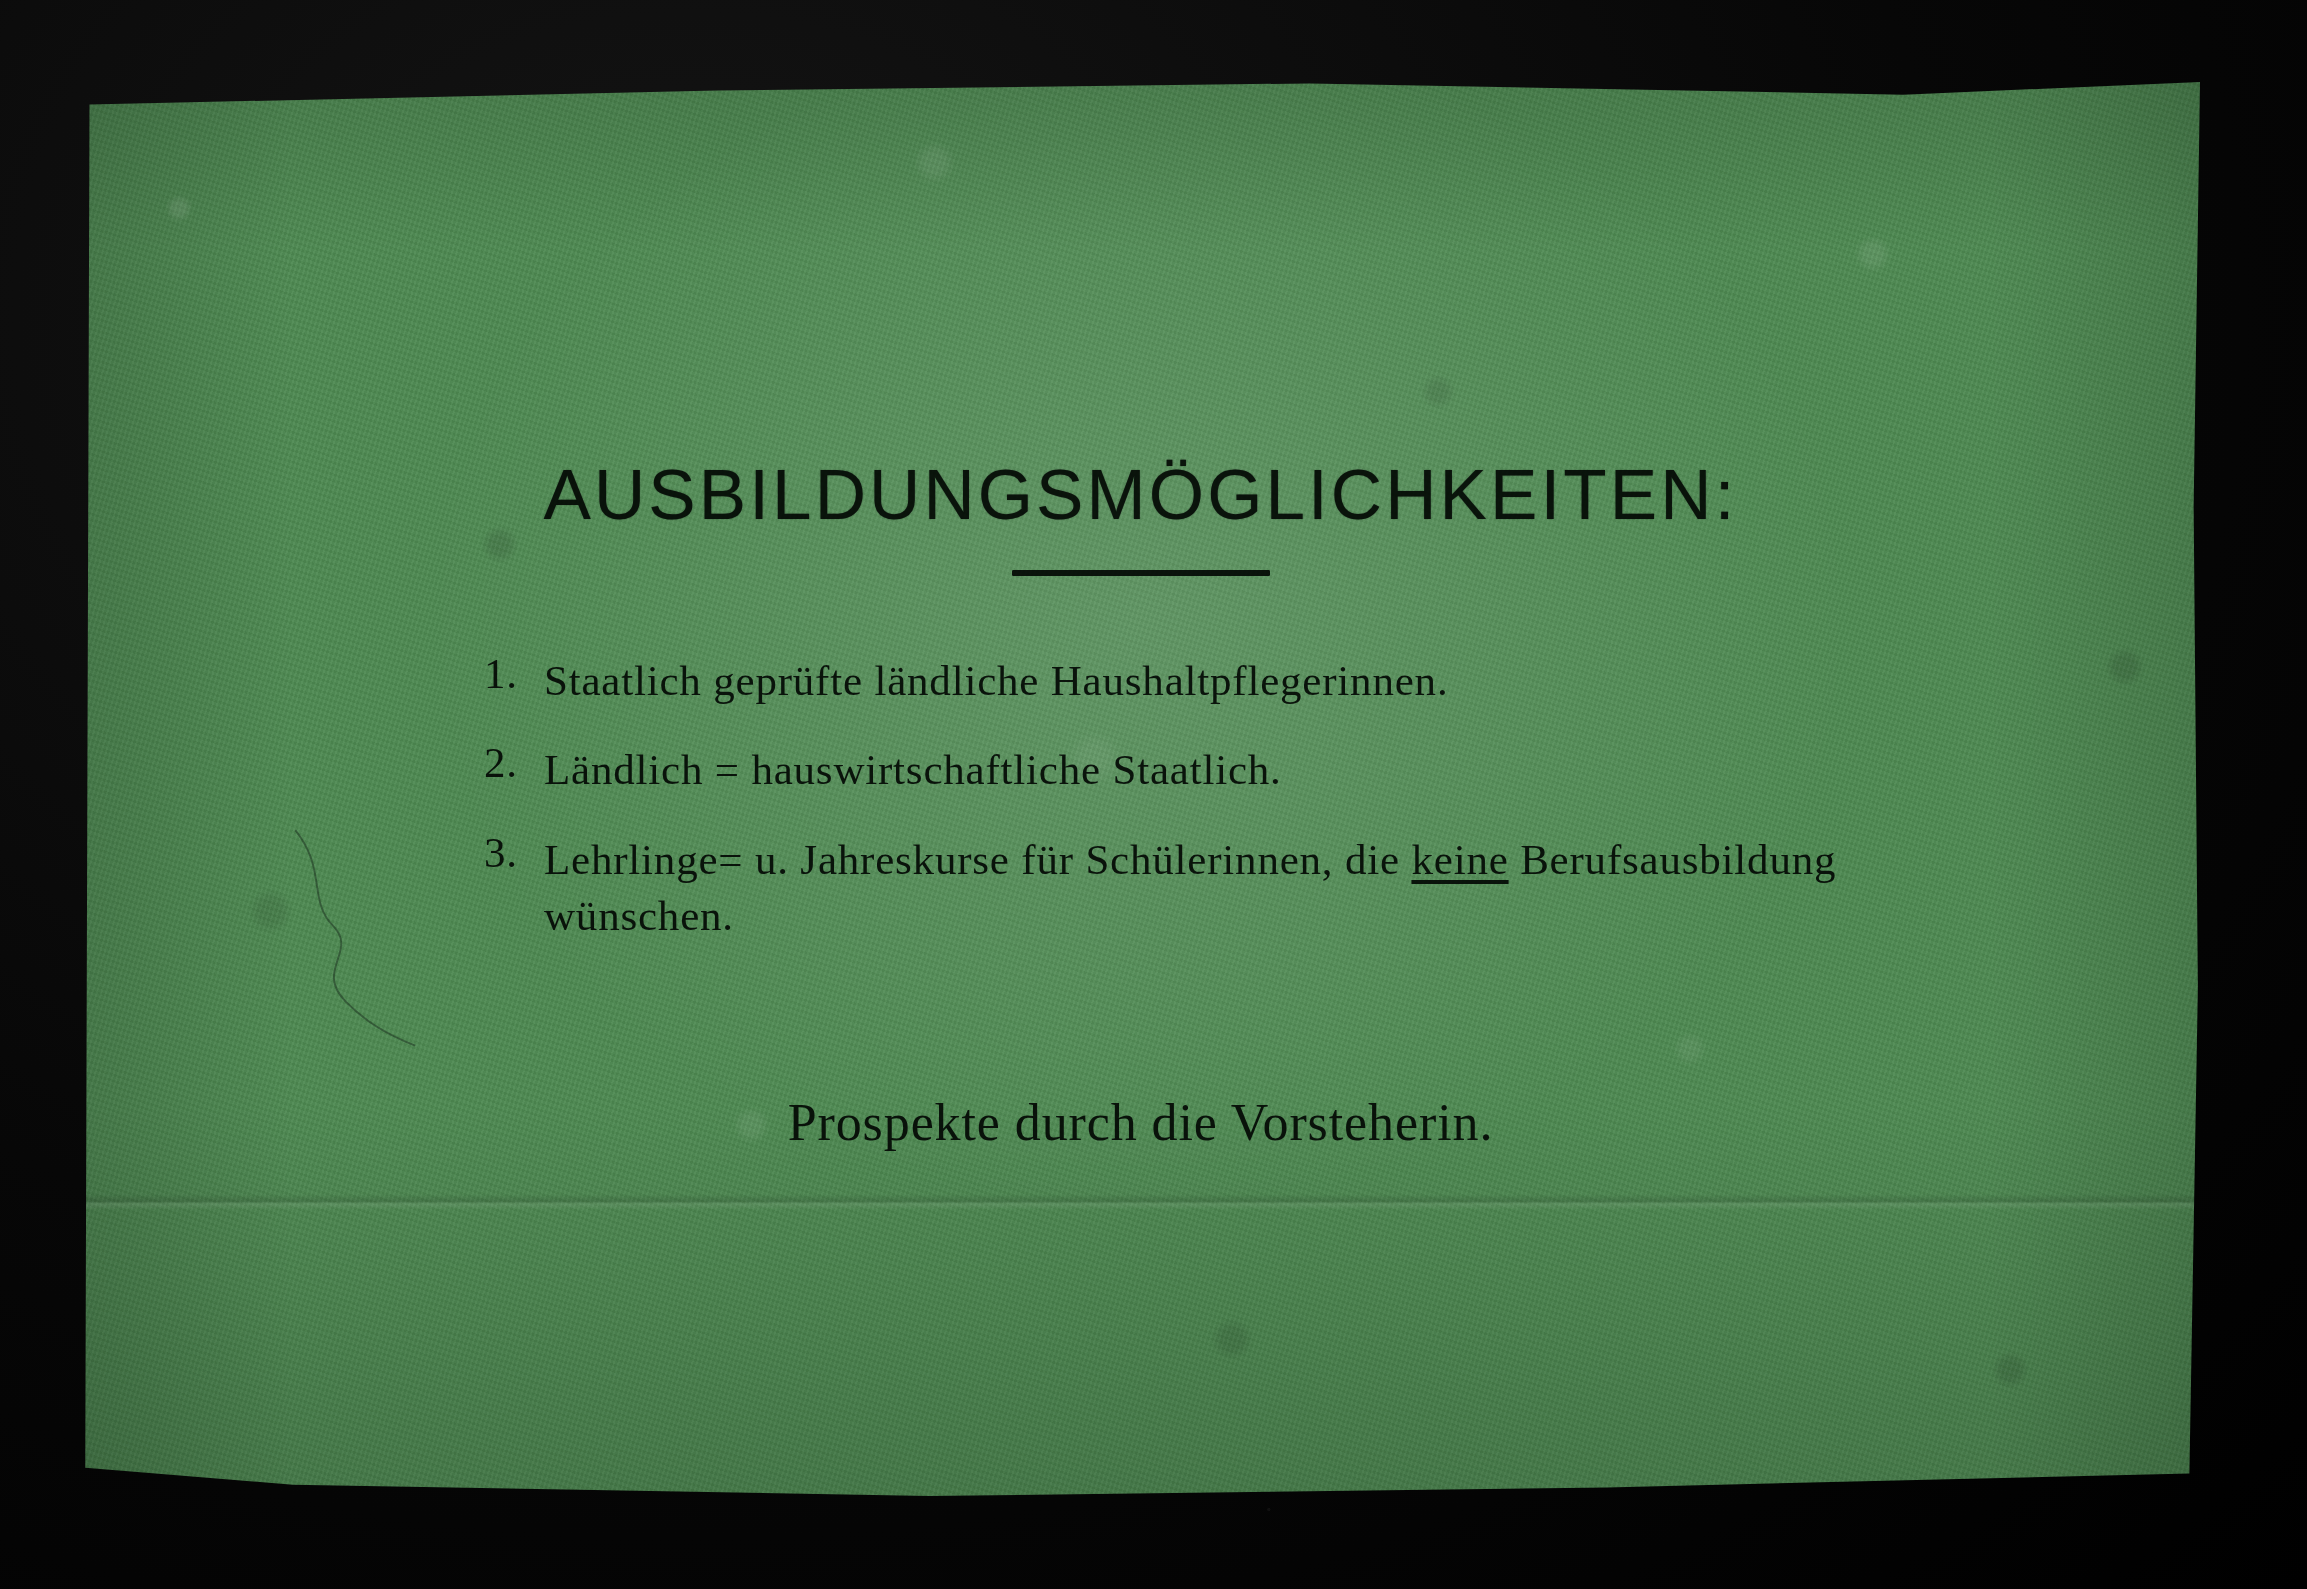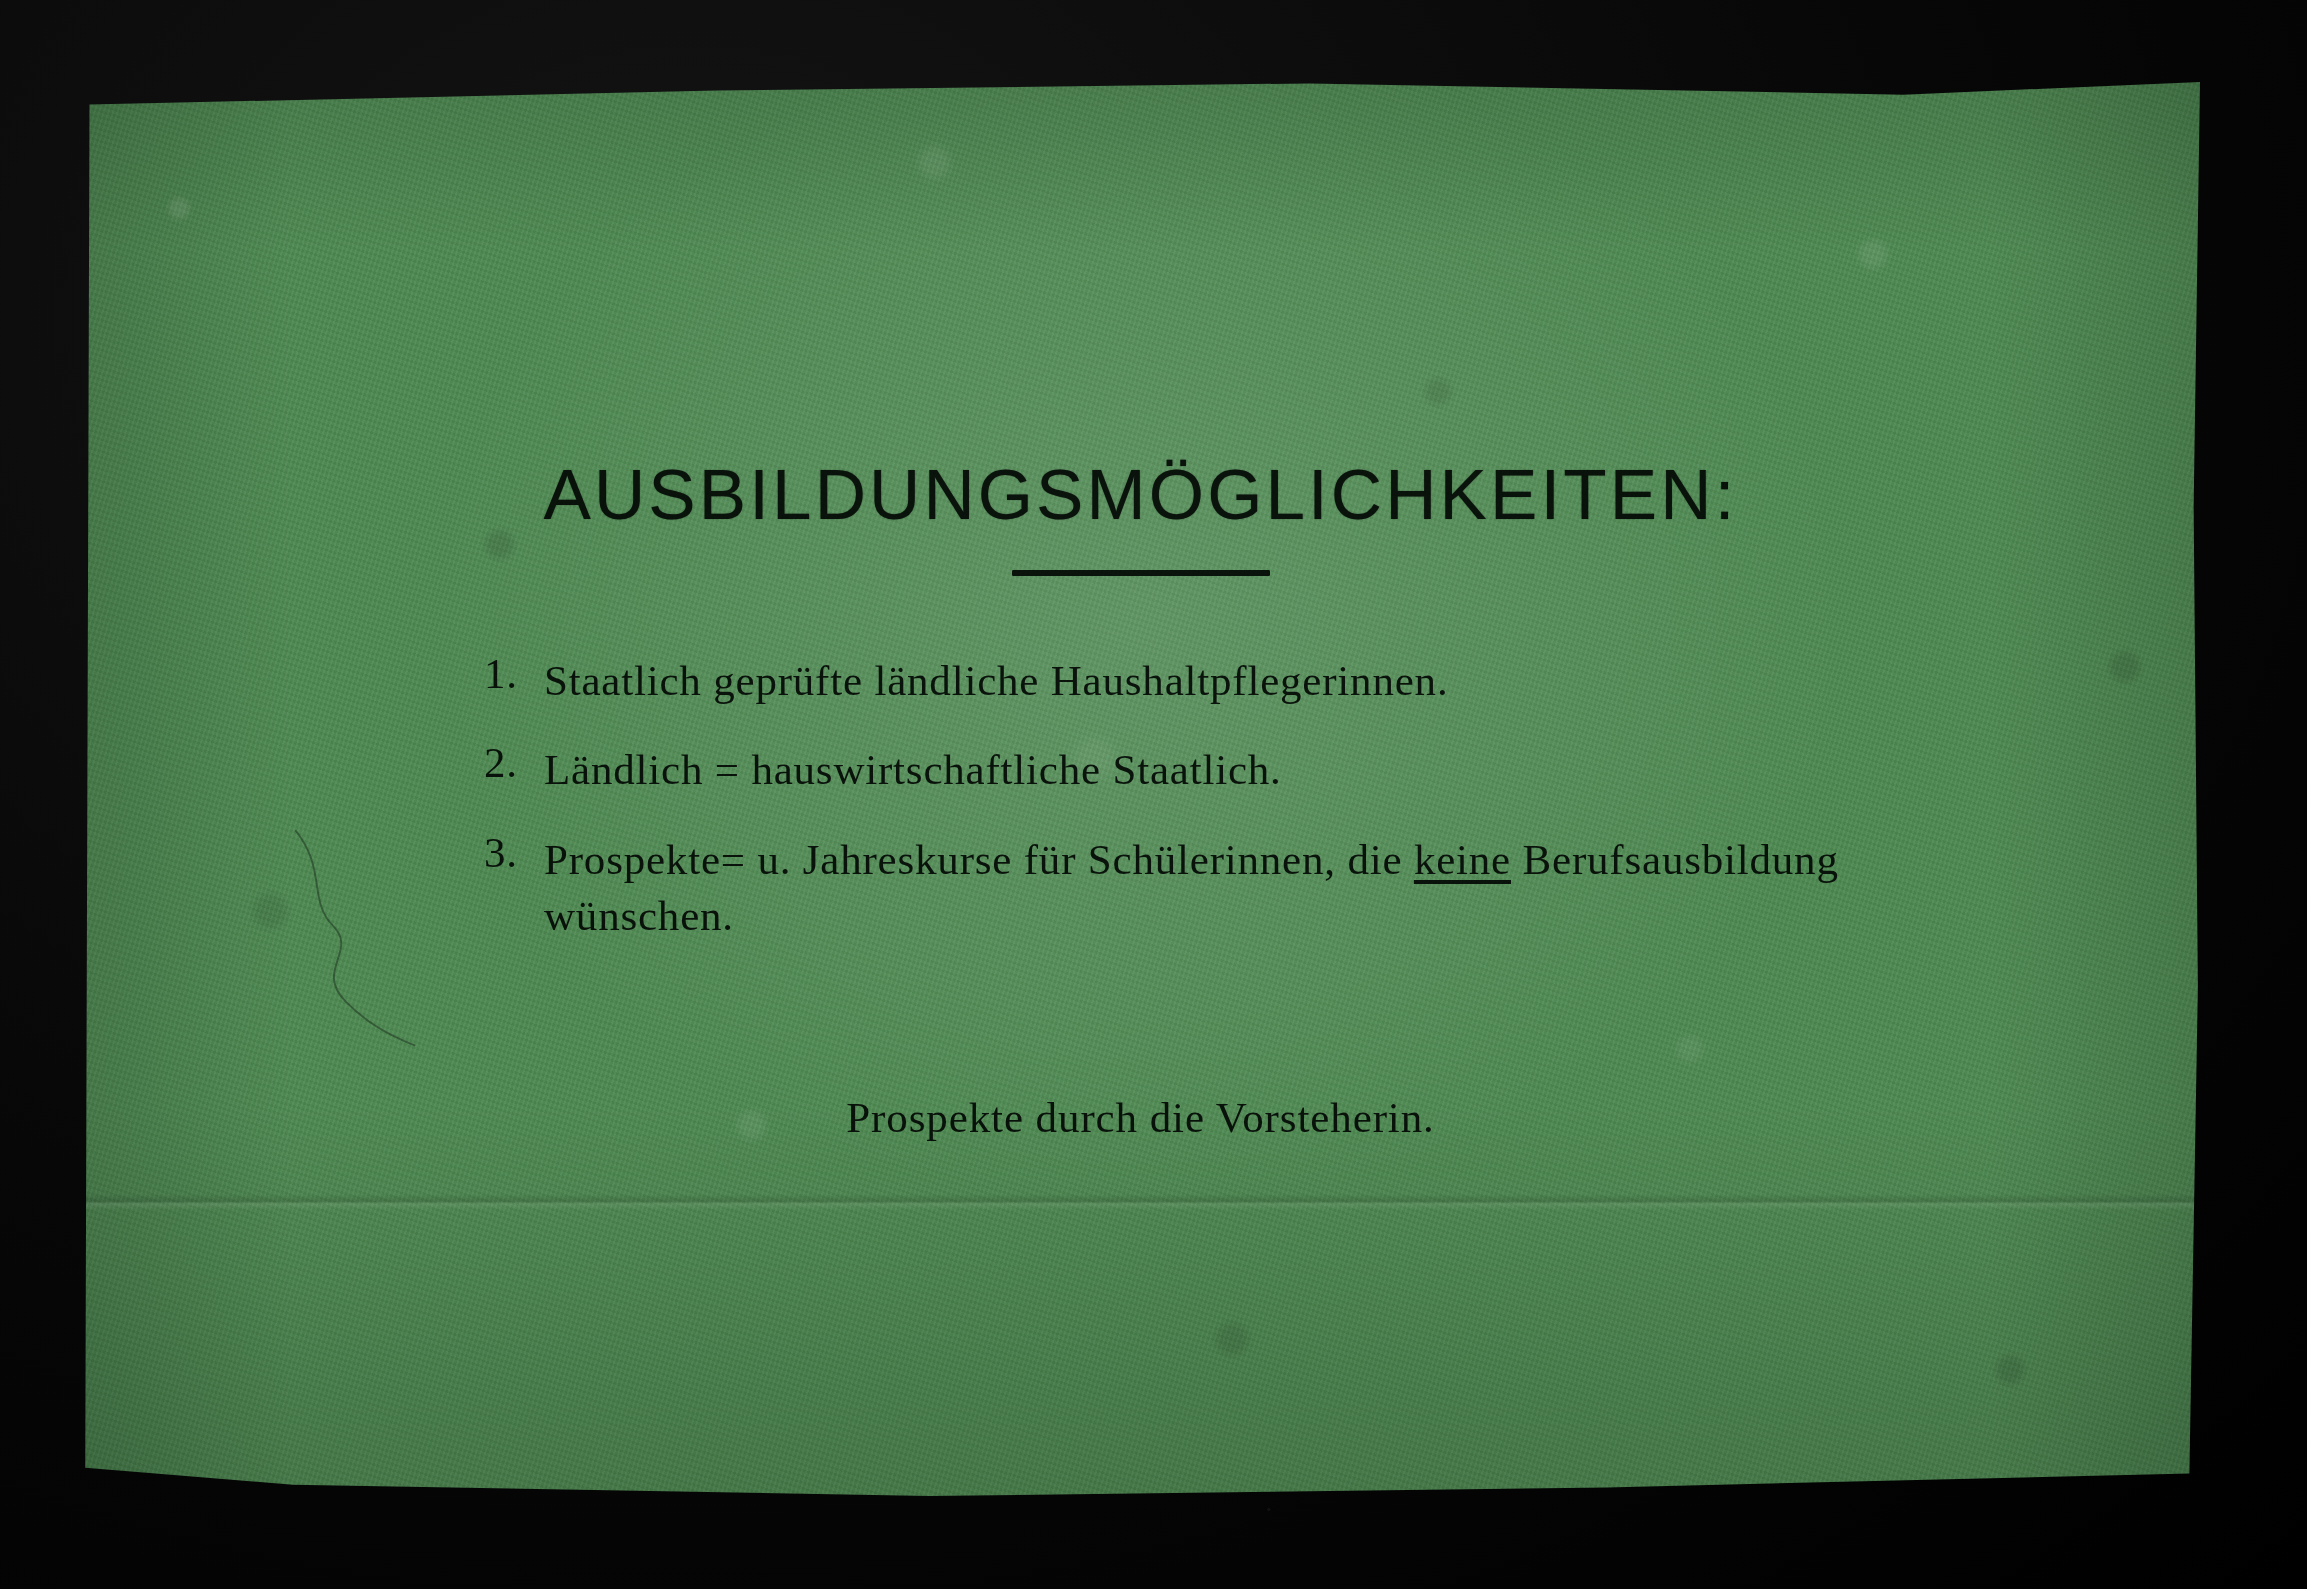--- a/index.html
+++ b/index.html
@@ -193,21 +193,21 @@
     text-align: center;
   }
 
   .footnote {
     position: absolute;
     left: 0;
     right: 0;
     top: 1011px;
     text-align: center;
     font-family: "Liberation Serif", serif;
-    font-size: 43px;
+    font-size: 52px;
     letter-spacing: 0.9px;
     color: #0b130e;
   }
 
   
   .title, .item, .footnote, .title-rule {
     mix-blend-mode: multiply;
     opacity: 0.94;
   }
 </style>
@@ -238,21 +238,21 @@
           <span class="item-text">Staatlich geprüfte ländliche Haushaltpflegerinnen.</span>
         </div>
 
         <div class="item">
           <span class="item-num">2.</span>
           <span class="item-text">Ländlich = hauswirtschaftliche Staatlich.</span>
         </div>
 
         <div class="item">
           <span class="item-num">3.</span>
-          <span class="item-text"><span>Prospekte= u. Jahreskurse für Schülerinnen, die </span><span class="u">keine</span><span> Berufsausbildung wünschen.</span></span>
+          <span class="item-text"><span>Lehrlinge= u. Jahreskurse für Schülerinnen, die </span><span class="u">keine</span><span> Berufsausbildung wünschen.</span></span>
         </div>
 
       </div>
 
       <div class="footnote">Prospekte durch die Vorsteherin.</div>
 
     </div>
   </div>
 </div>
 

